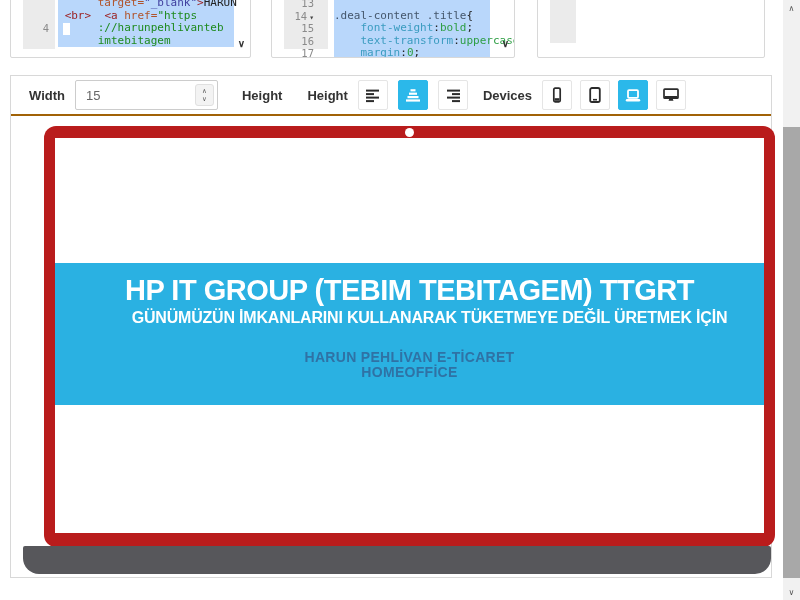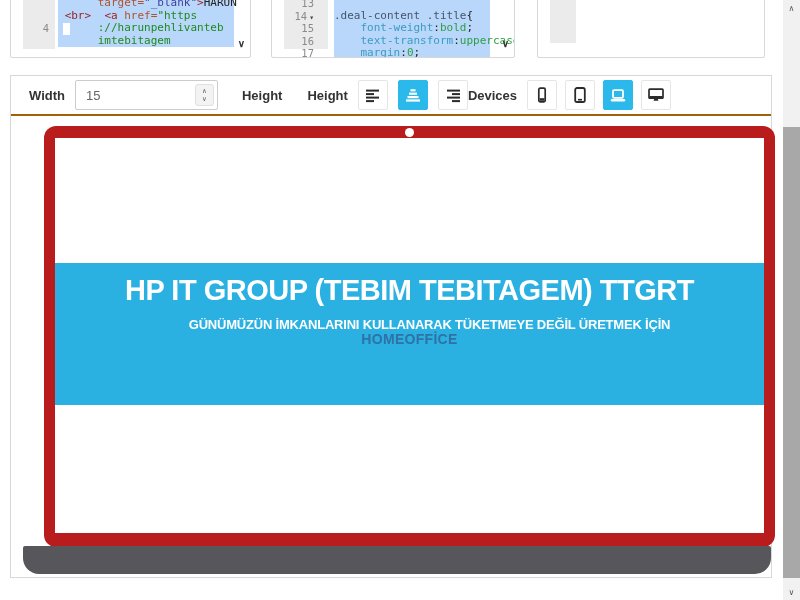--- a/index.html
+++ b/index.html
@@ -43,21 +43,21 @@
 
   
   .main-panel { position:absolute; left:10px; top:75px; width:762px; height:503px;
                 border:1px solid #d8d8d8; background:#fff; }
   .toolbar { display:flex; align-items:center; height:40px; padding:0 10px;
              border-bottom:2px solid #a16207; }
   .tb-label { font-size:13px; font-weight:bold; color:#333; white-space:nowrap; }
   .lbl-width  { margin-left:8px; }
   .lbl-height { margin-left:24px; }
   .lbl-align  { margin-left:25px; }
-  .lbl-devices{ }
+  .lbl-devices{ margin-left:15px; }
   .num-wrap { position:relative; width:143px; height:30px; margin-left:10px; }
   .num-wrap input { width:100%; height:100%; border:1px solid #ccc; border-radius:2px;
                     padding:0 26px 0 10px; font-size:13px; color:#666;
                     font-family:"Liberation Sans", sans-serif; outline:none; }
   .spinner { position:absolute; right:4px; top:4px; bottom:4px; width:19px;
              background:#f3f3f3; border:1px solid #e0e0e0; border-radius:3px;
              display:flex; flex-direction:column; align-items:center; justify-content:center;
              gap:1px; font-size:6.5px; color:#555; cursor:pointer; line-height:1; }
   .tb-btn { width:30px; height:30px; border:1px solid #e5e5e5; border-radius:2px;
             background:#fff; display:flex; align-items:center; justify-content:center;
@@ -71,21 +71,21 @@
                    background:#b91c1c; border-radius:12px;
                    padding:12px 11px 14px 11px; }
   .camera-dot { position:absolute; top:2px; left:50%; margin-left:-4.5px;
                 width:9px; height:9px; border-radius:50%; background:#fff; }
   .screen-content { position:relative; width:100%; height:100%; background:#fff;
                     overflow:hidden; }
   .banner { position:absolute; left:0; right:0; top:125px; height:142px;
             background:#2ab1e2; text-align:center; color:#fff; }
   .banner-title { padding-top:12px; font-size:29px; font-weight:bold; line-height:1.05;
                   letter-spacing:-0.5px; white-space:nowrap; }
-  .banner-subtitle { margin-top:12px; font-size:13px; font-weight:bold;
+  .banner-subtitle { margin-top:4px; font-size:16px; font-weight:bold;
                      letter-spacing:-0.2px; white-space:nowrap;padding-left:40px; }
   .banner-link { margin-top:23px; font-size:14px; font-weight:bold; color:#2f72a5;
                  letter-spacing:0.3px; line-height:1.05; }
   .banner-link2 { font-size:14px; font-weight:bold; color:#2f72a5; letter-spacing:0.3px;
                   line-height:1.05; }
   .laptop-base { position:absolute; left:12px; top:429px; width:748px; height:28px;
                  background:#57575b; border-radius:2px 2px 16px 16px; }
 
   
   .page-scrollbar { position:absolute; right:0; top:0; width:17px; height:600px;
@@ -220,20 +220,21 @@
       </button>
     </div>
 
     <div class="laptop">
       <div class="laptop-screen">
         <div class="camera-dot"></div>
         <div class="screen-content">
           <div class="banner">
             <div class="banner-title">HP IT GROUP (TEBIM TEBITAGEM) TTGRT</div>
             <div class="banner-subtitle">GÜNÜMÜZÜN İMKANLARINI KULLANARAK TÜKETMEYE DEĞİL ÜRETMEK İÇİN</div>
+            <div class="banner-link">HARUN PEHLİVAN E-TİCARET</div>
             <div class="banner-link2">HOMEOFFİCE</div>
           </div>
         </div>
       </div>
       <div class="laptop-base"></div>
     </div>
 
   </div>
 
   <div class="page-scrollbar">

